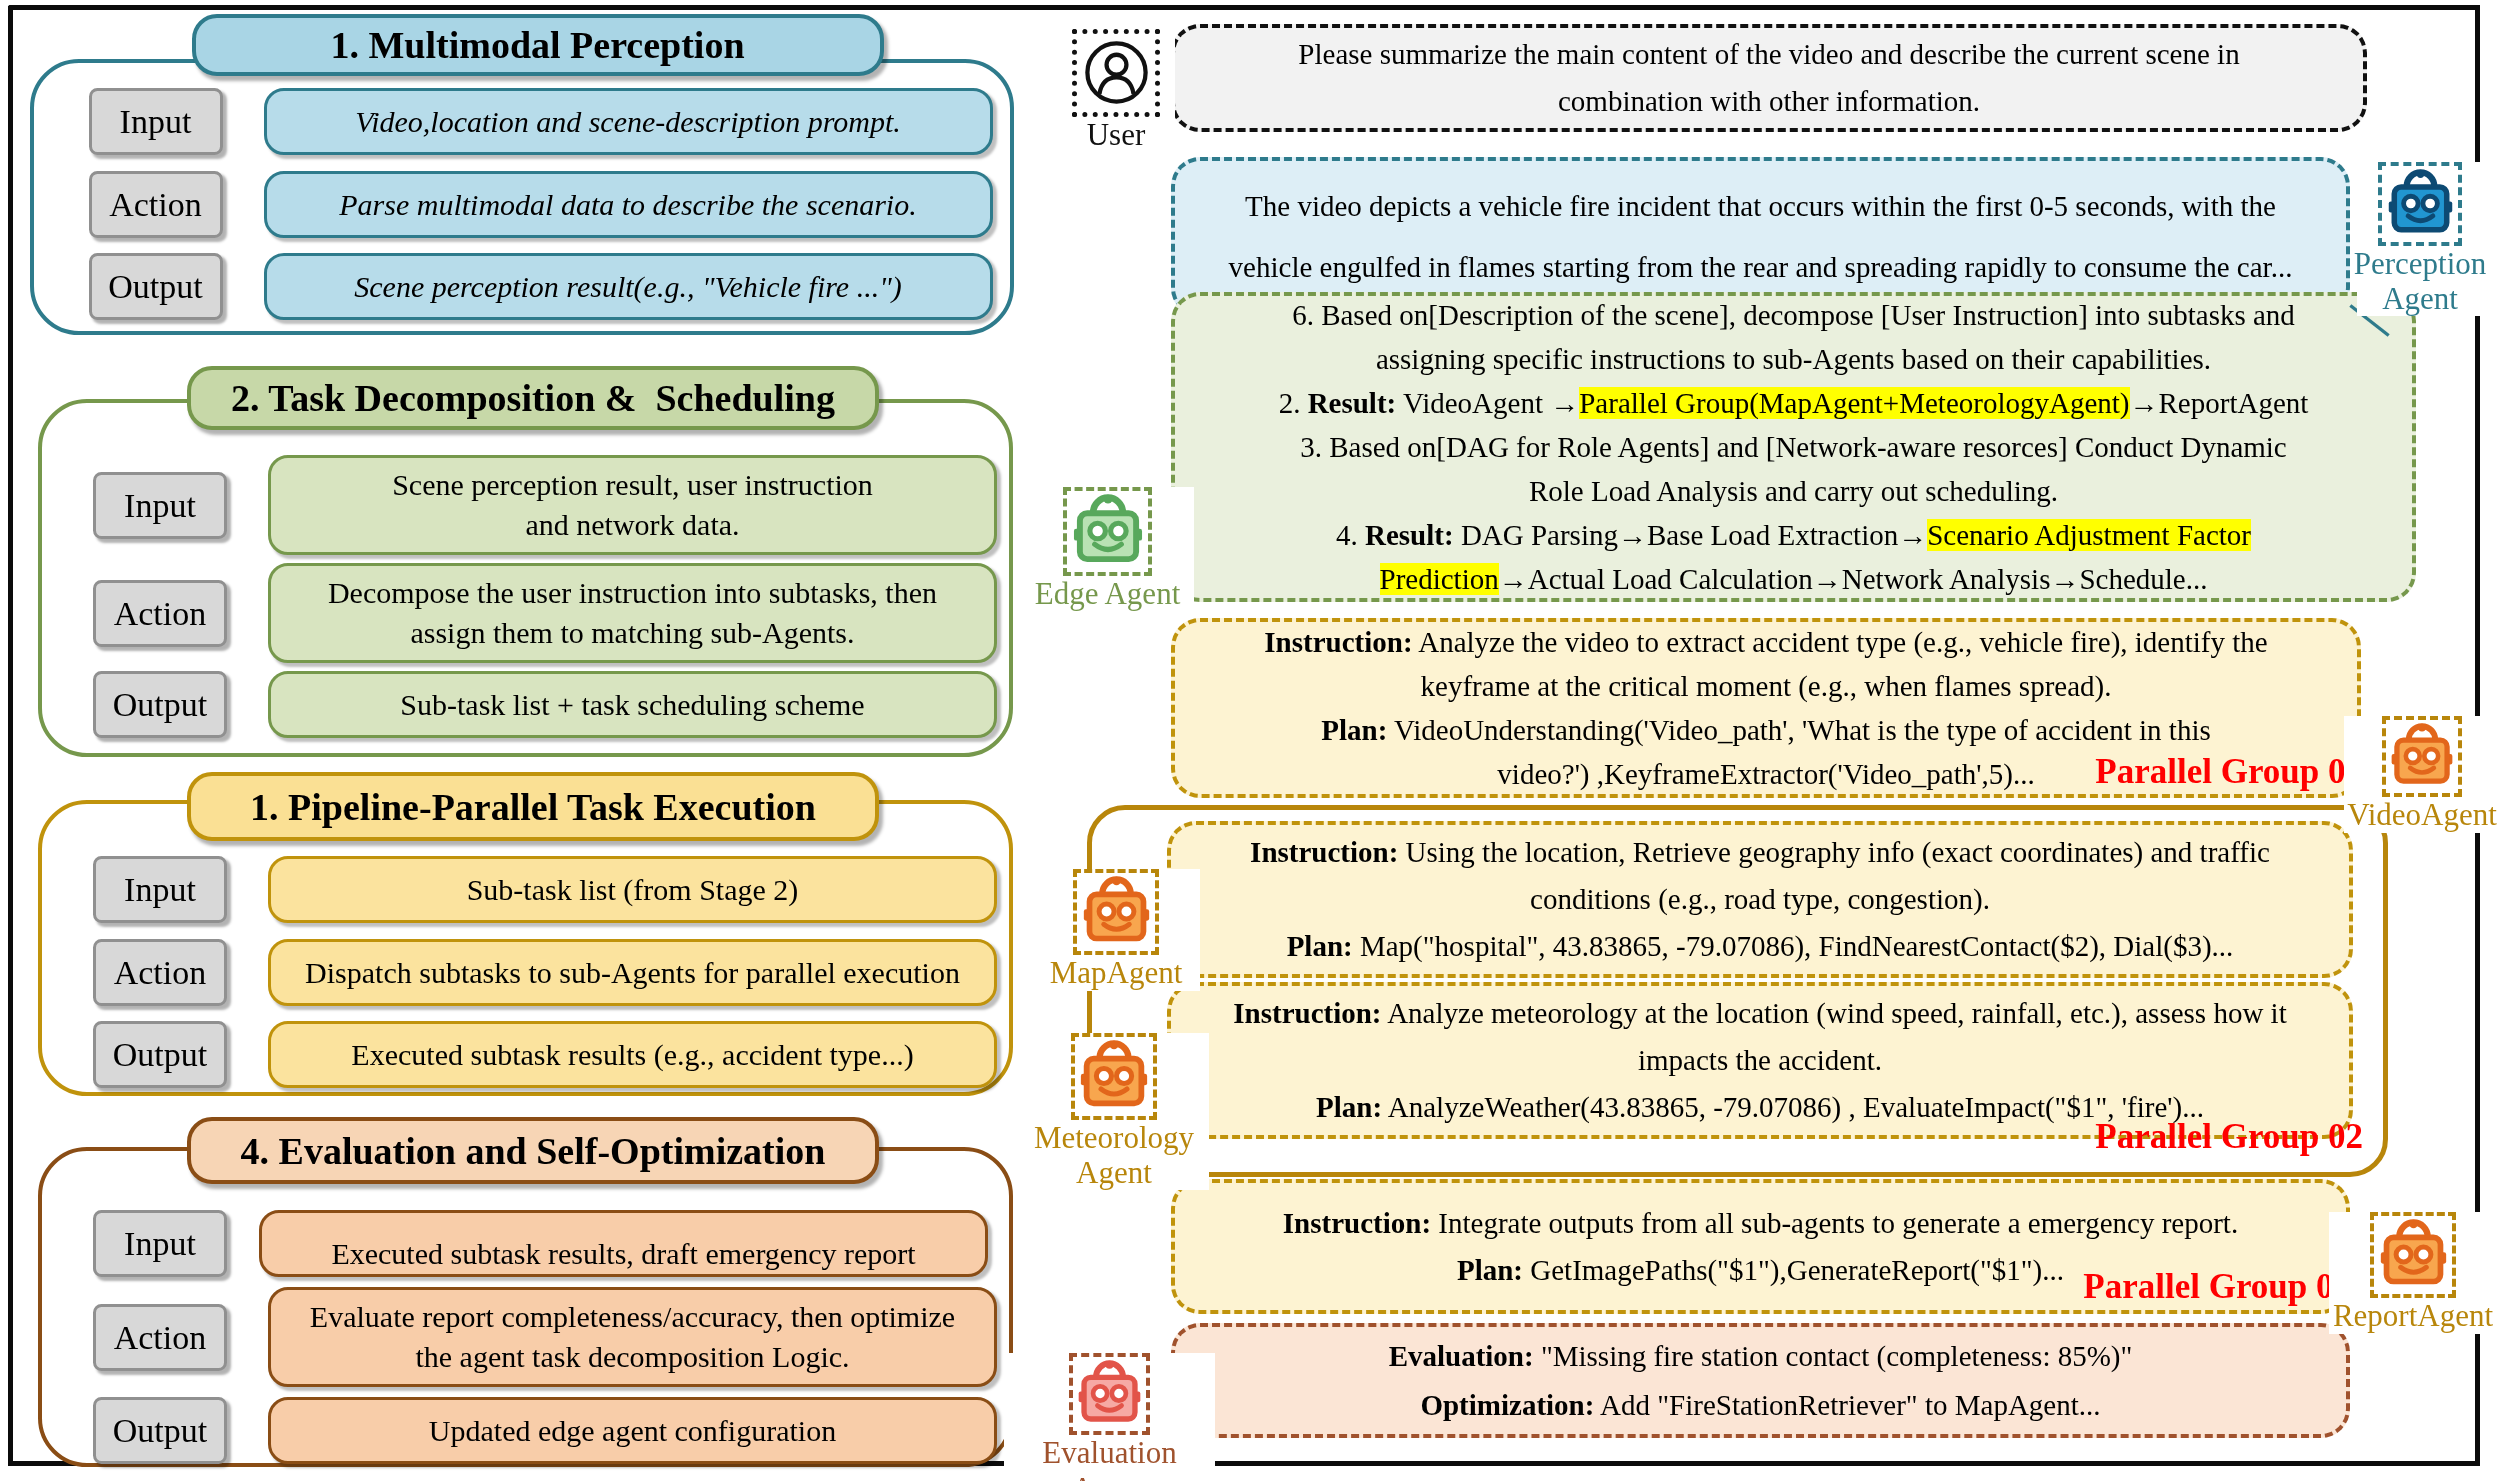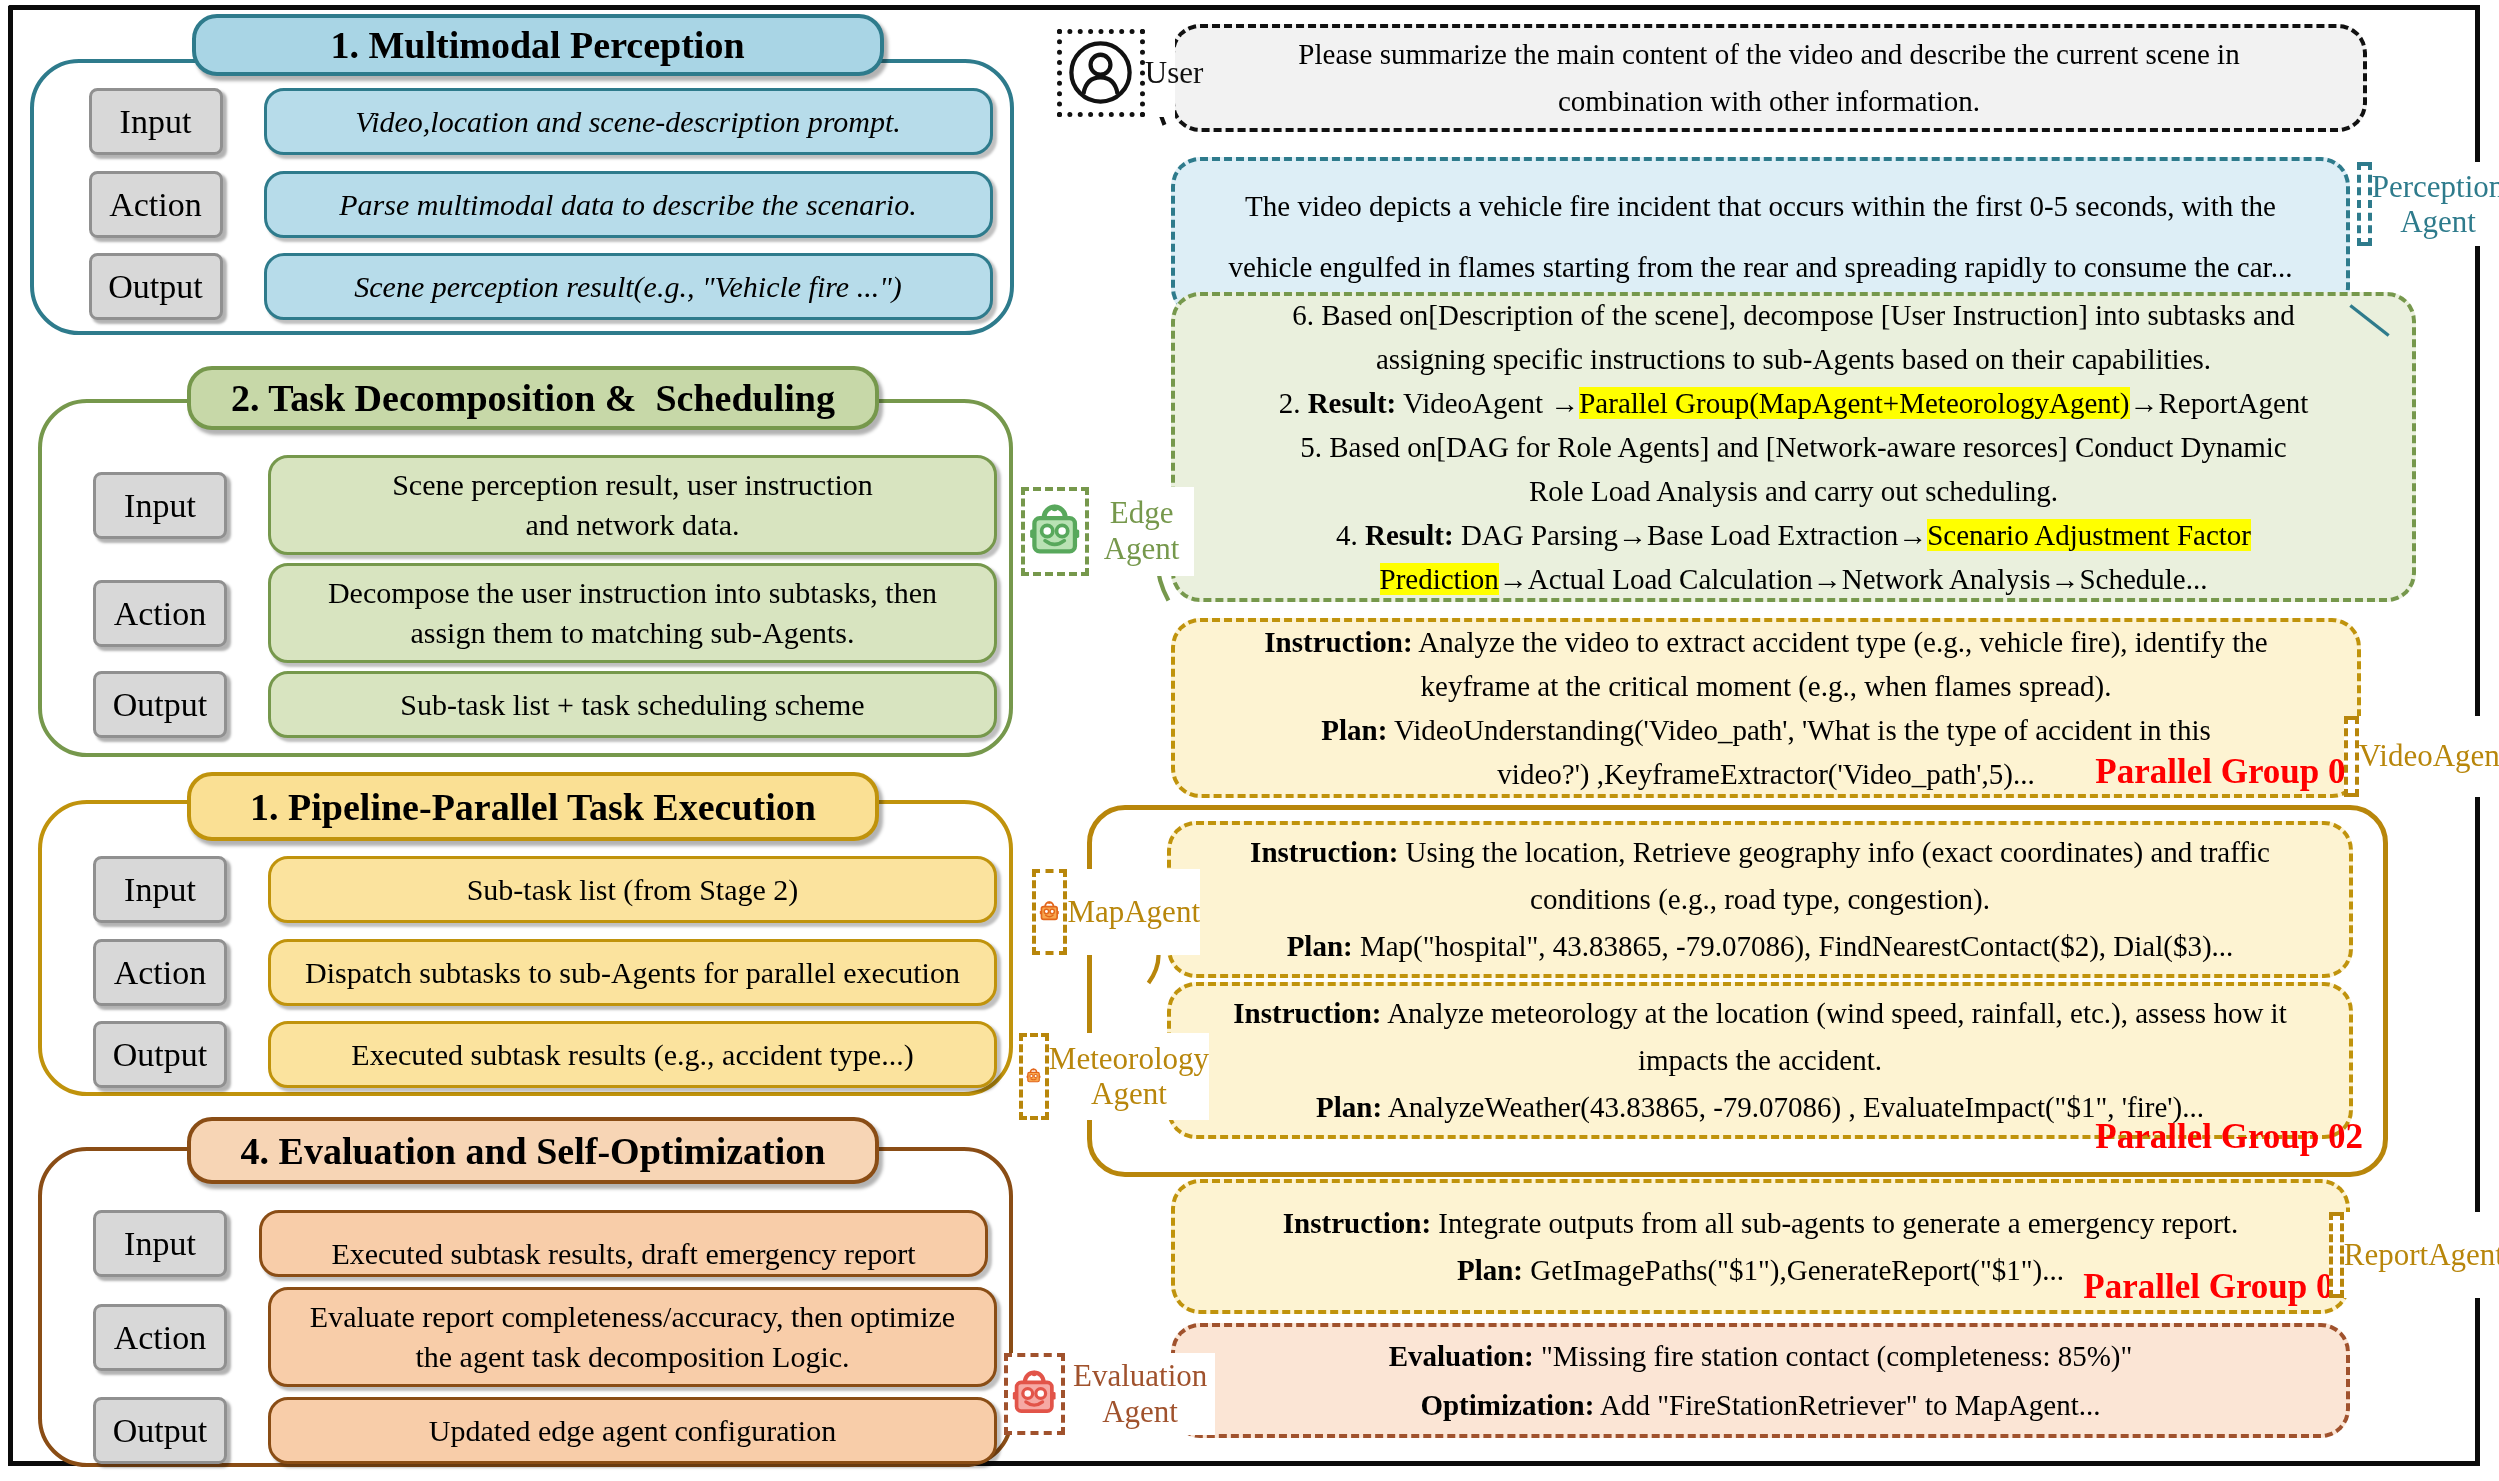--- a/index.html
+++ b/index.html
@@ -39,21 +39,21 @@
   .m-green{border:4.2px dashed var(--green);background:var(--green-msg);}
   .m-gold{border:4.2px dashed var(--gold);background:var(--gold-msg);}
   .m-brown{border:4.2px dashed var(--brown-text);background:var(--brown-msg);}
   .msg-line{line-height:var(--lh,44px);white-space:nowrap;}
   .seg-b{font-weight:700;margin-top:44px;}
   .seg-h{background:var(--highlight);}
   .group-container{position:absolute;border:5px solid var(--gold-dark);border-radius:38px;z-index:1;}
   .badge{position:absolute;color:var(--red);font-weight:700;font-size:35px;text-align:right;z-index:5;}
 
   
-  .agent{position:absolute;display:flex;flex-direction:row;align-items:center;background:#fff;z-index:6;}
+  .agent{position:absolute;display:flex;flex-direction:column;align-items:center;background:#fff;z-index:6;}
   .iconbox{background:#fff;padding:3.4px;}
   .iconbox svg{display:block;}
   .b-black{border:5px dotted #111;}
   .b-teal{border:4.2px dashed var(--teal);}
   .b-green{border:4.2px dashed var(--green);}
   .b-gold{border:4.2px dashed var(--gold-dark);}
   .b-brown{border:4.2px dashed var(--brown-text);}
   .alabel{font-size:31px;text-align:center;}
   .alabel .msg-line{line-height:35px;}
   .c-black{color:#111;}
@@ -177,21 +177,21 @@
     <div class="alabel c-teal">
         <div class="msg-line"><span>Perception</span></div>
         <div class="msg-line"><span>Agent</span></div>
       </div>
   </div>
 
   <div class="msgbox m-green" style="left:1171px;top:292px;width:1245px;height:310px;--lh:44px;">
       <div class="msg-line"><span>6. Based on[Description of the scene], decompose [User Instruction] into subtasks and</span></div>
       <div class="msg-line"><span>assigning specific instructions to sub-Agents based on their capabilities.</span></div>
       <div class="msg-line"><span>2. </span><span class="seg-b">Result:</span><span> VideoAgent →</span><span class="seg-h">Parallel Group(MapAgent+MeteorologyAgent)</span><span>→ReportAgent</span></div>
-      <div class="msg-line"><span>5. Based on[DAG for Role Agents] and [Network-aware resorces] Conduct Dynamic</span></div>
+      <div class="msg-line"><span>3. Based on[DAG for Role Agents] and [Network-aware resorces] Conduct Dynamic</span></div>
       <div class="msg-line"><span>Role Load Analysis and carry out scheduling.</span></div>
       <div class="msg-line"><span>4. </span><span class="seg-b">Result:</span><span> DAG Parsing→Base Load Extraction→</span><span class="seg-h">Scenario Adjustment Factor</span></div>
       <div class="msg-line"><span class="seg-h">Prediction</span><span>→Actual Load Calculation→Network Analysis→Schedule...</span></div>
     </div>
   <svg class="conn" style="left:1144px;top:519px;" width="27" height="84" viewBox="0 0 32 100">
     <path d="M29 3 Q3 50 29 97" fill="none" stroke="#76984c" stroke-width="5"></path>
   </svg>
   <div class="agent" style="left:1021px;top:487px;width:173px;">
     <div class="iconbox b-green" style="width:74px;height:74px;">
         <svg viewBox="0 0 100 100" width="100%" height="100%">

